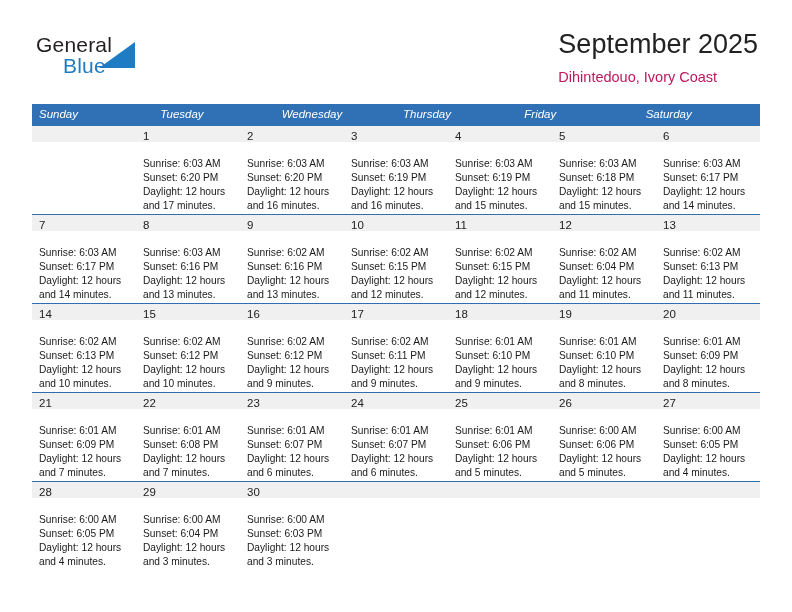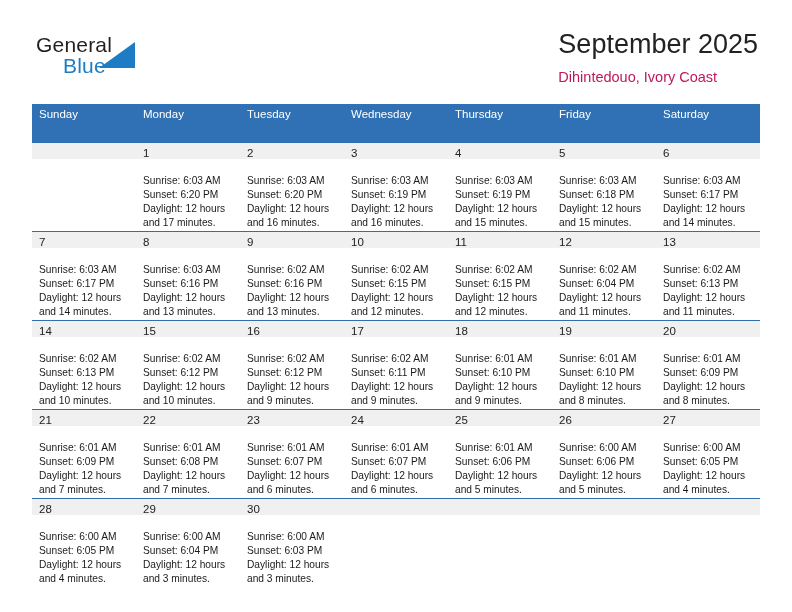--- a/index.html
+++ b/index.html
@@ -88,21 +88,22 @@
   .calendar {
     position: absolute;
     left: 32px;
     top: 104px;
     width: 728px;
   }
 
   .dow-row {
     display: flex;
     background: #3071b5;
-    height: 38px;
+    height: 21px;
+    font-style: italic;
   }
   .dow {
     flex: 1 1 0;
     color: #ffffff;
     font-size: 11.5px;
     line-height: 21px;
     padding-left: 7px;
     box-sizing: border-box;
     white-space: nowrap;
   }
@@ -168,21 +169,20 @@
       <div class="cal-title">September 2025</div>
       <div class="cal-subtitle">Dihintedouo, Ivory Coast</div>
     </div>
 
   </div>
 
   <div class="calendar">
 
     <div class="dow-row">
       <div class="dow">Sunday</div>
-      <div class="dow">Monday</div>
       <div class="dow">Tuesday</div>
       <div class="dow">Wednesday</div>
       <div class="dow">Thursday</div>
       <div class="dow">Friday</div>
       <div class="dow">Saturday</div>
     </div>
 
     <div id="weeks-container">
         <div class="week-row">
           <div class="day-cell empty">

